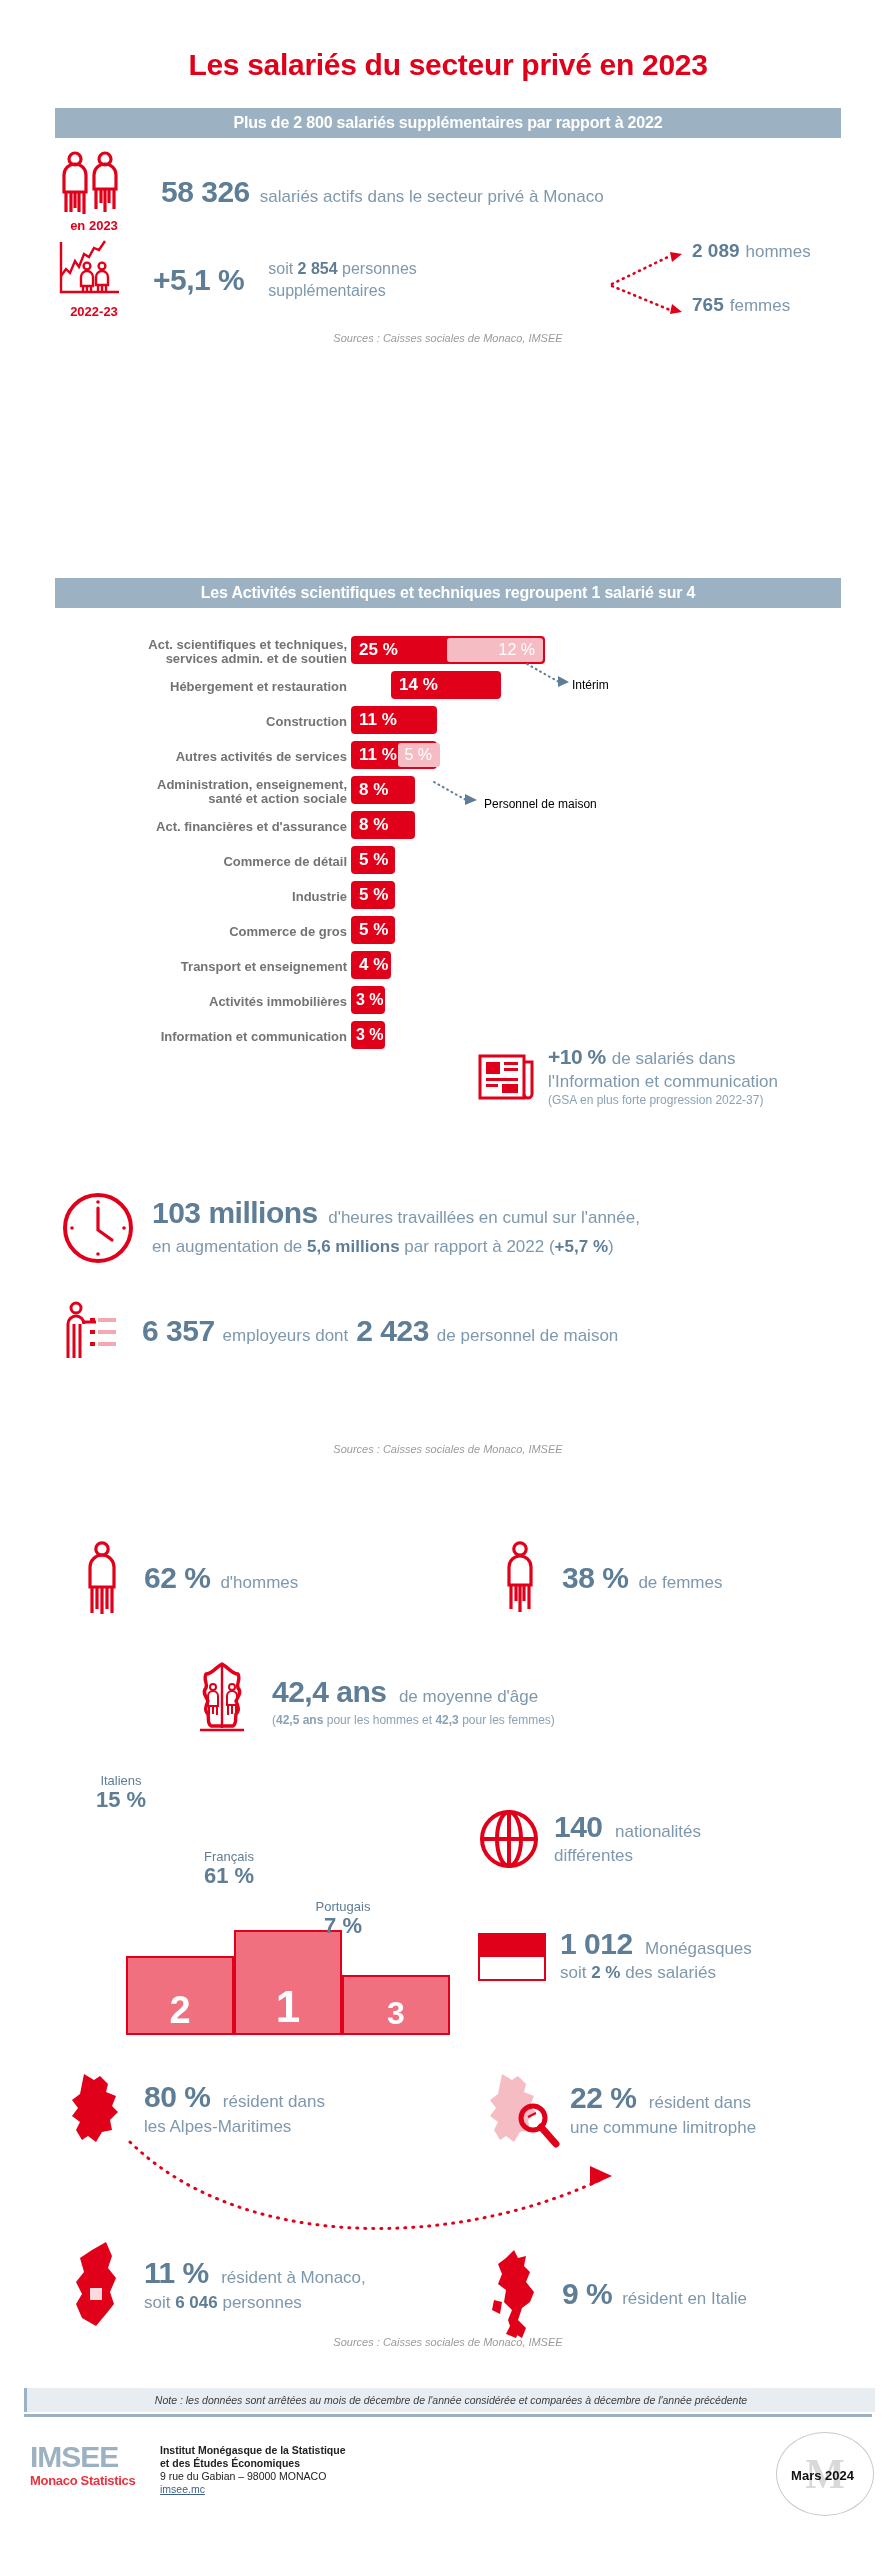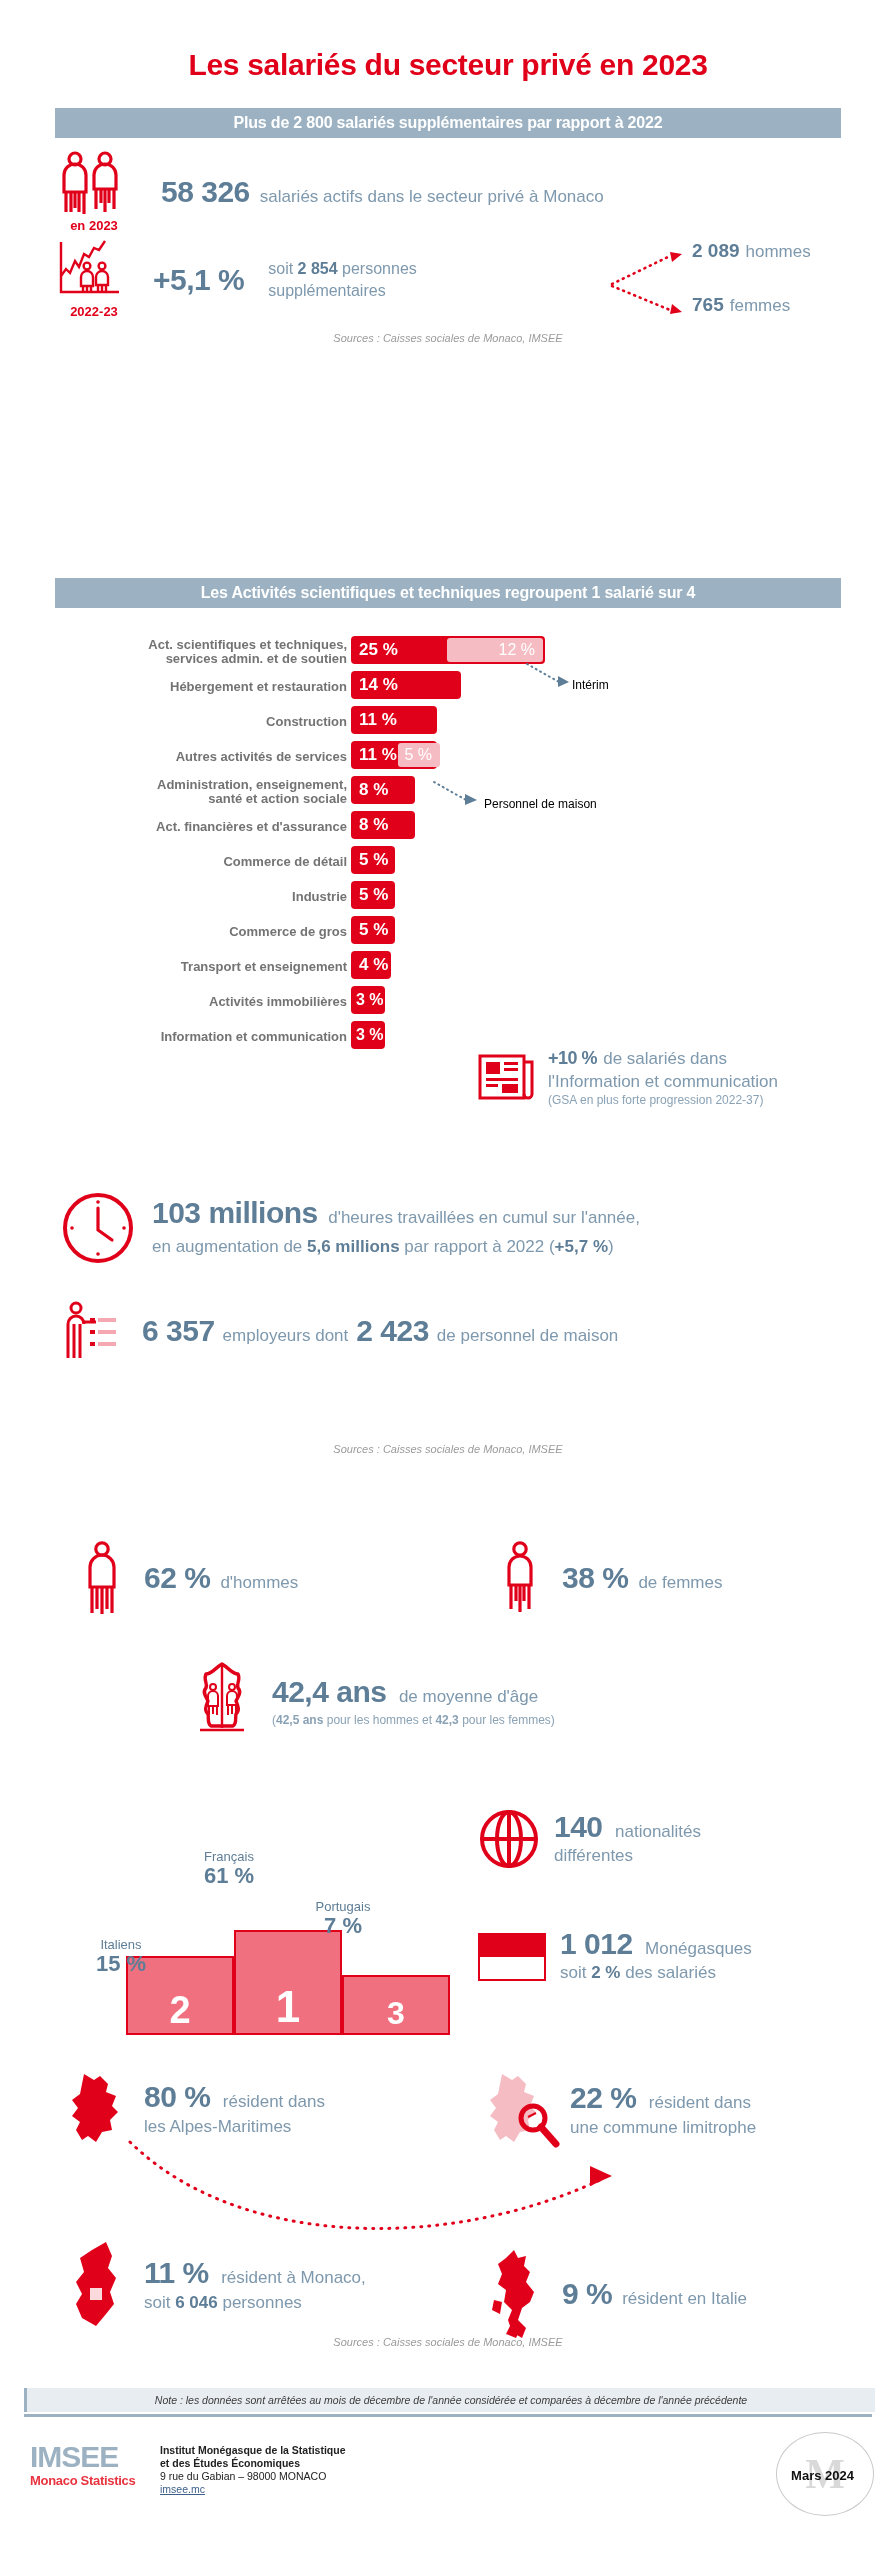--- a/index.html
+++ b/index.html
@@ -193,21 +193,21 @@
         <div class="bar-main" style="width:194px;"></div>
         <div class="bar-val">25 %</div>
         <div class="bar-sub" style="left:96px;width:96px;">
           <span>12 %</span>
         </div>
       </div>
     </div>
 
     <div class="bar-row">
       <div class="bar-label">Hébergement et restauration</div>
-      <div class="bar-track" style="width:108px;">
+      <div class="bar-track" style="width:108px;margin-left:40px;">
         <div class="bar-main" style="width:110px;"></div>
         <div class="bar-val">14 %</div>
       </div>
     </div>
 
     <div class="bar-row">
       <div class="bar-label">Construction</div>
       <div class="bar-track" style="width:86px;">
         <div class="bar-main" style="width:86px;"></div>
         <div class="bar-val">11 %</div>
@@ -313,21 +313,21 @@
         <rect x="8" y="12" width="14" height="12"></rect>
         <rect x="26" y="12" width="14" height="3"></rect>
         <rect x="26" y="18" width="14" height="3"></rect>
         <rect x="8" y="28" width="32" height="3"></rect>
         <rect x="8" y="34" width="12" height="3"></rect>
         <rect x="24" y="34" width="16" height="9"></rect>
       </g>
     </svg>
     <div style="margin-left:12px;">
       <div style="font-size:22px;line-height:25px;">
-        <span class="big" style="font-size:18px;">+10 %</span>
+        <span class="big" style="font-size:21px;">+10 %</span>
         <span class="med">de salariés dans</span>
       </div>
       <div class="med" style="line-height:22px;">l'Information et communication</div>
       <div class="small">(GSA en plus forte progression 2022-37)</div>
     </div>
   </div>
 
   <div class="stat" style="top:1190px;left:60px;">
     <svg class="icon" width="76" height="76" viewBox="0 0 76 76">
       <circle cx="38" cy="38" r="33" fill="none" stroke="#e1001a" stroke-width="4"></circle>
@@ -432,21 +432,21 @@
     <div class="pod" style="left:66px;width:108px;height:79px;">
       <span>2</span>
     </div>
     <div class="pod" style="left:174px;width:108px;height:105px;">
       <span style="font-size:44px;">1</span>
     </div>
     <div class="pod" style="left:282px;width:108px;height:60px;">
       <span style="font-size:32px;">3</span>
     </div>
   </div>
-  <div class="pod-cap" style="left:66px;top:1938px;width:110px;">
+  <div class="pod-cap" style="left:66px;top:1774px;width:110px;">
     <div class="n">Italiens</div>
     <div class="p">15 %</div>
   </div>
   <div class="pod-cap" style="left:174px;top:1850px;width:110px;">
     <div class="n">Français</div>
     <div class="p">61 %</div>
   </div>
   <div class="pod-cap" style="left:284px;top:1900px;width:118px;">
     <div class="n">Portugais</div>
     <div class="p">7 %</div>

